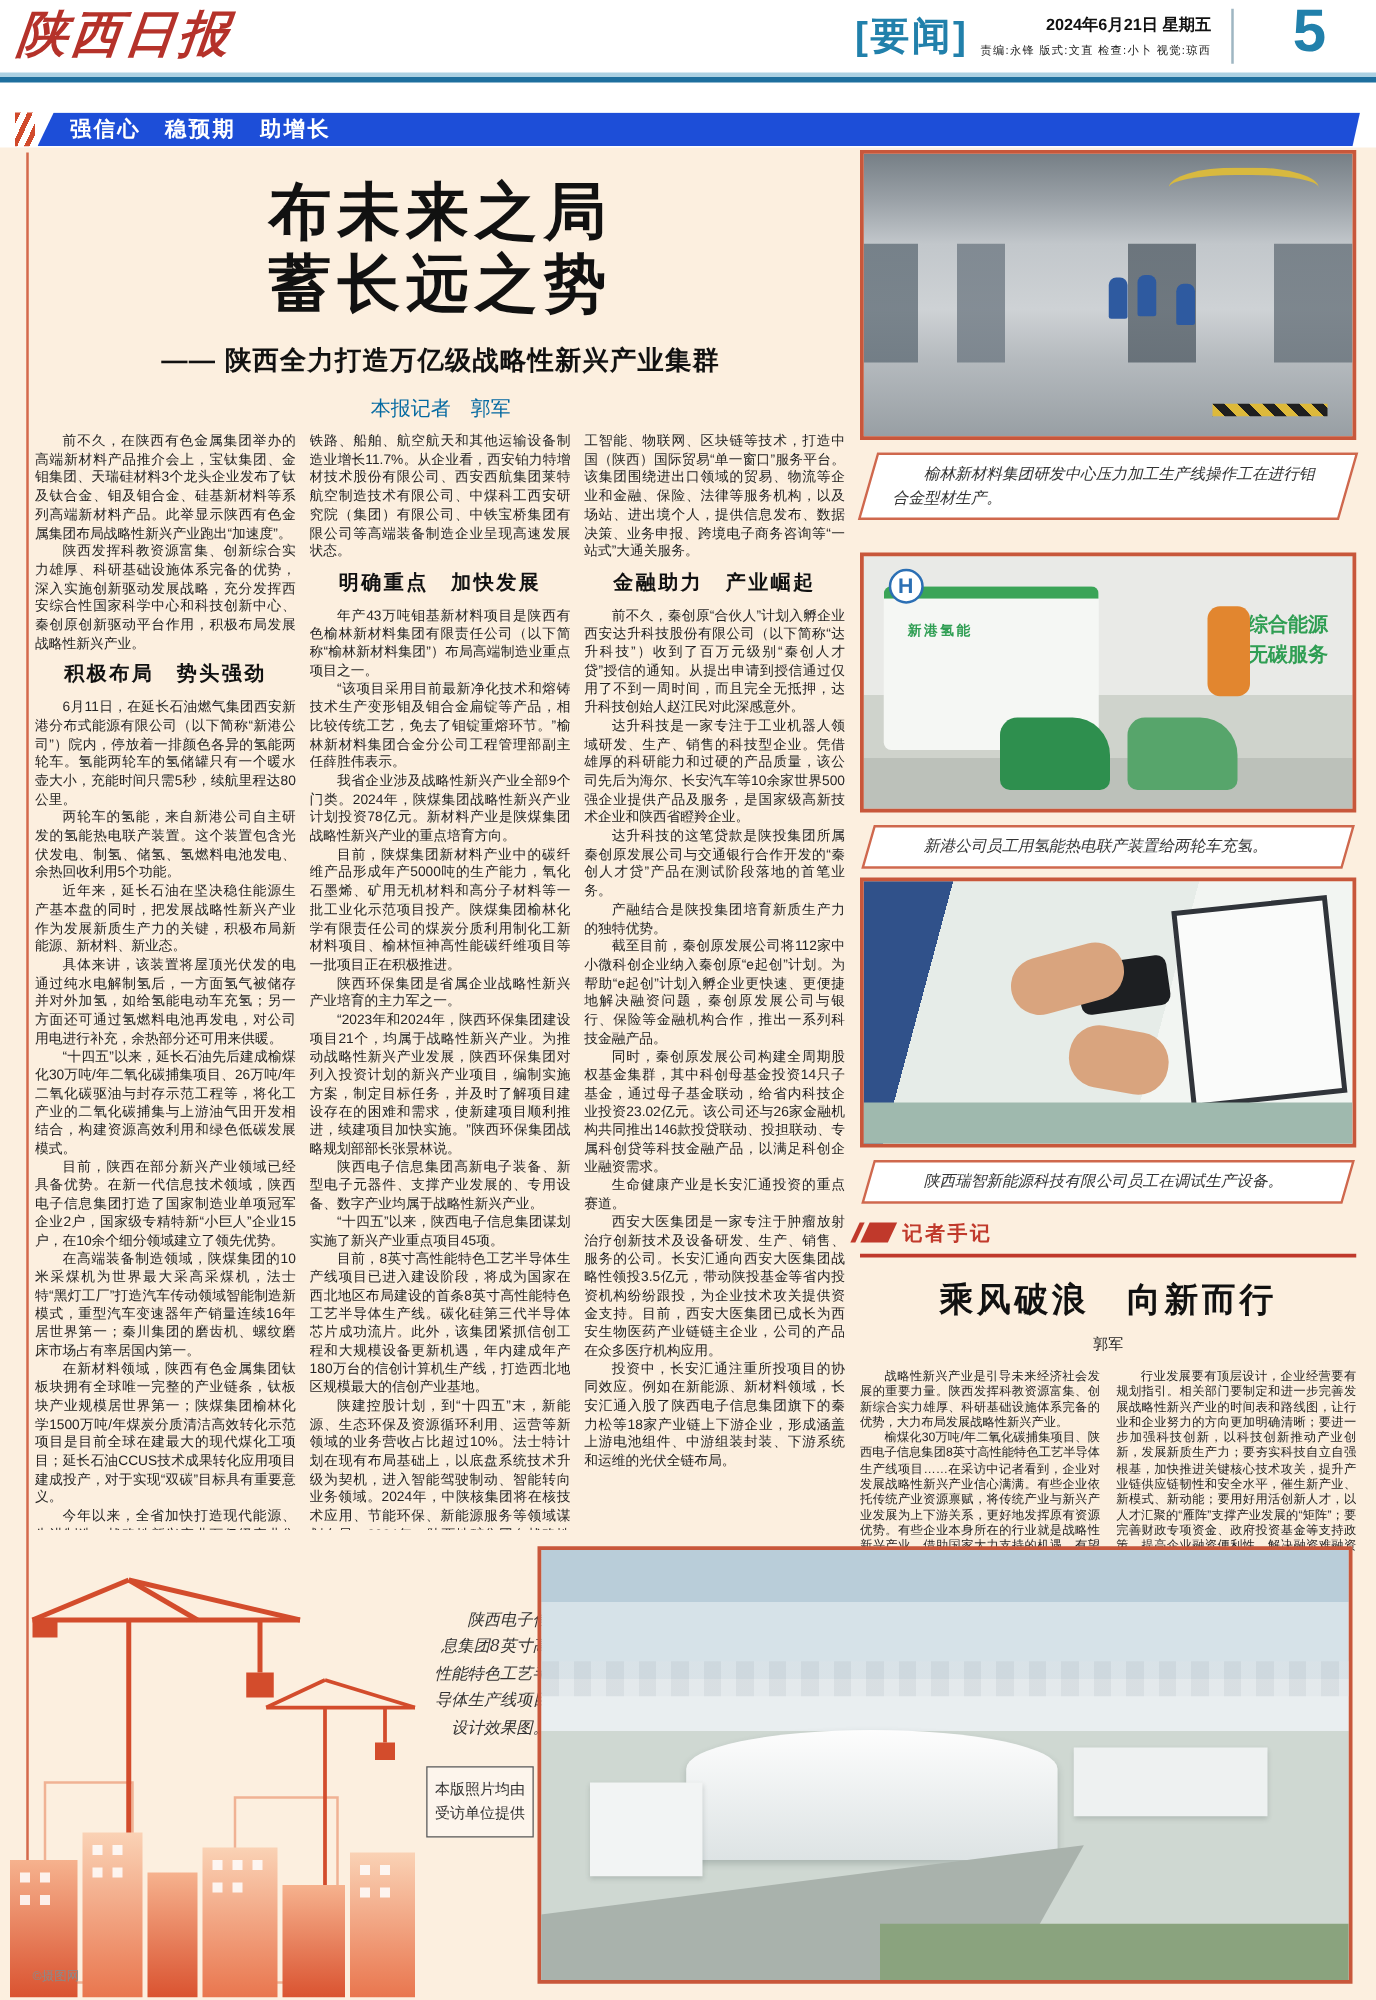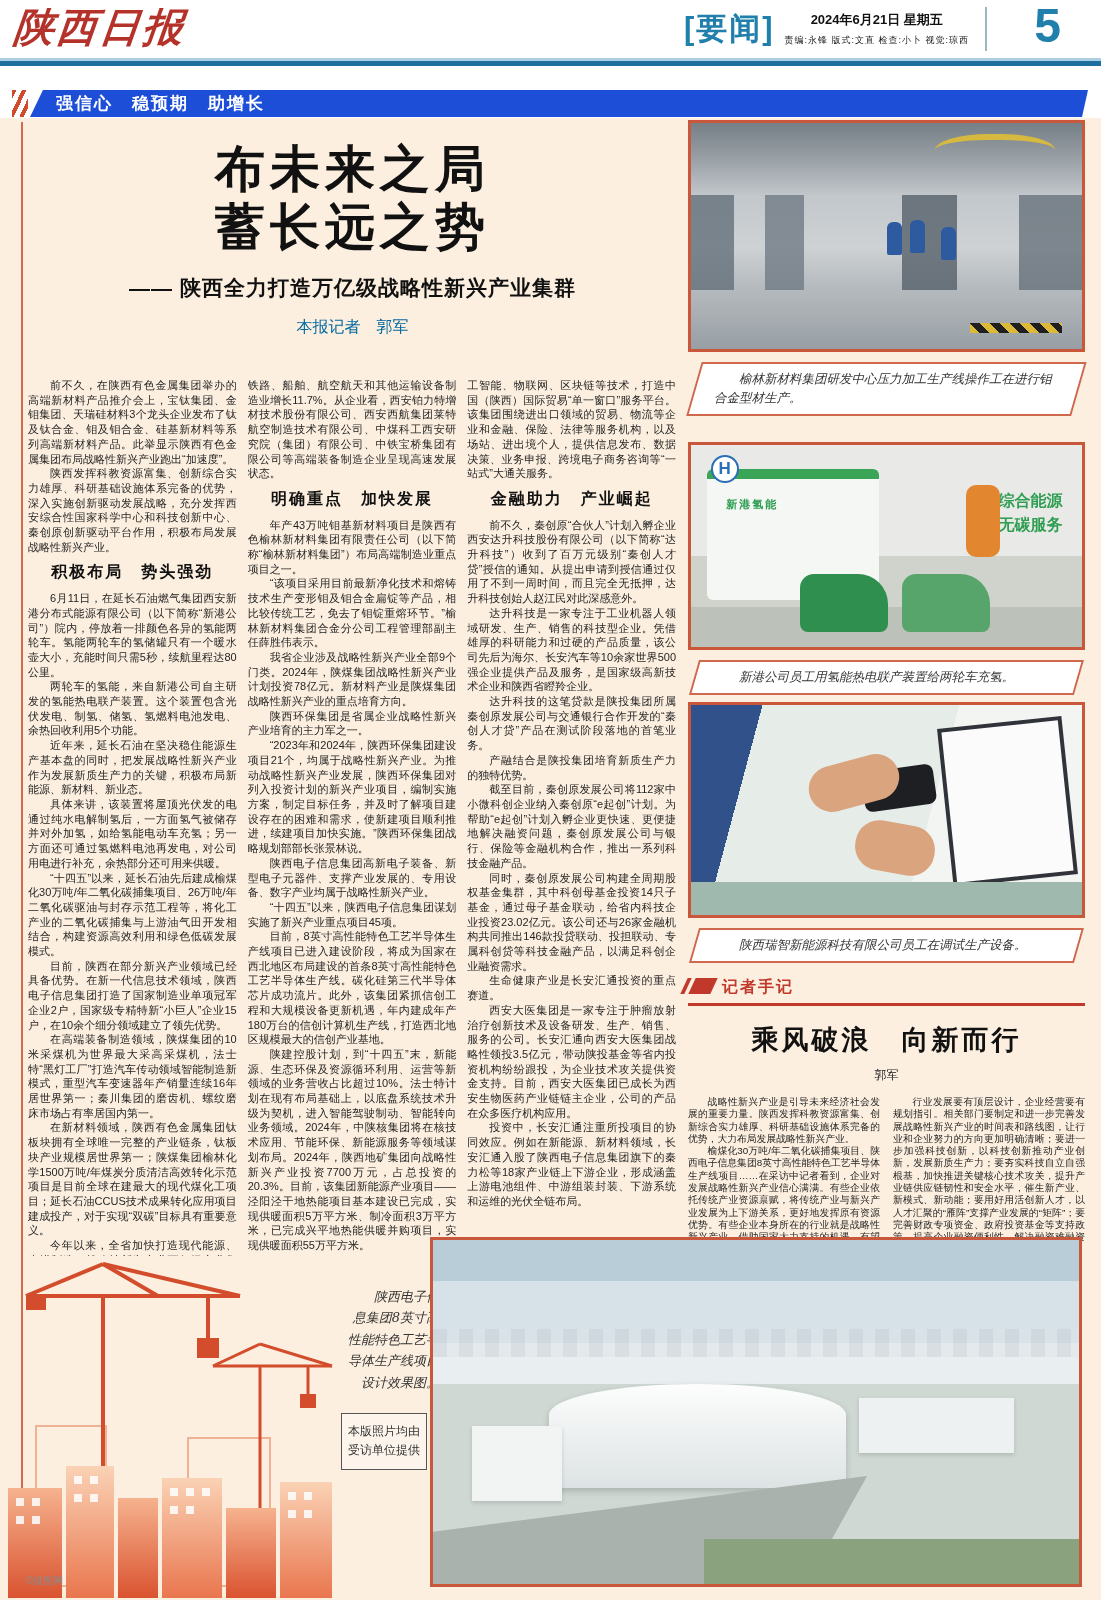--- a/index.html
+++ b/index.html
@@ -3,21 +3,21 @@
 <meta charset="utf-8">
 <style>
   html,body{margin:0;padding:0;background:#e8e8e8;}
   .page{position:relative;width:1101px;height:1600px;margin:0 auto;background:#ffffff;overflow:hidden;
         font-family:"Liberation Sans",sans-serif;}
   
   .masthead{position:absolute;top:0;left:0;right:0;height:58px;background:#fff;}
   .logo{position:absolute;left:14px;top:0px;font-family:"DejaVu Serif",serif;font-style:italic;
         font-weight:bold;font-size:40px;color:#b5322a;letter-spacing:3px;transform:skewX(-6deg);}
   .section-label{position:absolute;left:684px;top:8px;font-size:31px;font-weight:bold;color:#2180ab;letter-spacing:2px;}
-  .dateblock{position:absolute;right:132px;top:11px;text-align:center;}
+  .dateblock{position:absolute;right:132px;top:11px;text-align:right;}
   .date{font-size:13px;font-weight:bold;color:#111;}
   .credits{font-size:9px;color:#222;margin-top:5px;letter-spacing:1px;}
   .pagediv{position:absolute;right:114px;top:7px;width:2px;height:44px;background:#9fb6c2;}
   .pageno{position:absolute;right:40px;top:-2px;font-size:48px;font-weight:bold;color:#2180ab;}
   .bluebar{position:absolute;top:58px;left:0;right:0;height:8px;
            background:linear-gradient(to bottom,#abd0e2 0 42%,#1e6f9e 42% 100%);}
   
   .banner{position:absolute;top:90px;left:30px;right:13px;height:27px;background:#1d4ed8;color:#fff;
           font-size:17px;font-weight:bold;letter-spacing:2px;line-height:27px;padding-left:26px;
           clip-path:polygon(13px 0,100% 0,calc(100% - 6px) 100%,0 100%);box-sizing:border-box;}
@@ -25,21 +25,21 @@
           background:repeating-linear-gradient(115deg,#d14a2c 0 4px,rgba(0,0,0,0) 4px 9px);}
   
   .content{position:absolute;top:118px;left:0;right:0;bottom:0;background:#fcefdf;}
   .leftline{position:absolute;left:21px;top:4px;width:2px;height:1452px;background:#d46a4c;}
   
   .article-head{position:absolute;left:30px;top:22px;width:645px;text-align:center;color:#111;}
   .article-head h1{margin:0;font-size:50px;line-height:1.16;font-weight:900;letter-spacing:5px;}
   .article-head h2{margin:18px 0 0 0;font-size:21px;font-weight:bold;letter-spacing:1px;}
   .article-head .byline{margin-top:15px;font-size:16px;color:#0369a1;}
   
-  .cols{position:absolute;left:28px;top:228px;width:648px;height:878px;display:flex;gap:11px;overflow:hidden;margin-top:32px;}
+  .cols{position:absolute;left:28px;top:228px;width:648px;height:878px;display:flex;gap:11px;overflow:hidden;}
   .col{flex:1;font-size:11px;line-height:14.7px;color:#252525;text-align:justify;overflow:hidden;}
   .col .para{margin:0;text-indent:2em;}
   .col .para.noindent{text-indent:0;}
   .col .subhead{font-weight:bold;font-size:16px;text-align:center;margin:11px 0;letter-spacing:2px;color:#111;}
   
   .rail{position:absolute;left:688px;top:2px;width:397px;}
   .photo{position:relative;box-sizing:border-box;width:100%;border:3px solid #c8573b;overflow:hidden;}
   .photo1{height:232px;background:linear-gradient(to bottom,#767f86 0,#99a0a6 16%,#c2c7cb 32%,#ced2d5 55%,#b6bbbf 72%,#989fa4 100%);}
   .machines{position:absolute;left:0;top:32%;width:100%;height:42%;
      background:linear-gradient(90deg,#5d6a74 0 11%,rgba(0,0,0,0) 11% 19%,#6b7680 19% 29%,rgba(0,0,0,0) 29% 54%,#4f5a63 54% 68%,rgba(0,0,0,0) 68% 84%,#626d76 84%);opacity:.75;}
@@ -140,20 +140,21 @@
           <p class="para">在高端装备制造领域，陕煤集团的10米采煤机为世界最大采高采煤机，法士特“黑灯工厂”打造汽车传动领域智能制造新模式，重型汽车变速器年产销量连续16年居世界第一；秦川集团的磨齿机、螺纹磨床市场占有率居国内第一。</p>
           <p class="para">在新材料领域，陕西有色金属集团钛板块拥有全球唯一完整的产业链条，钛板块产业规模居世界第一；陕煤集团榆林化学1500万吨/年煤炭分质清洁高效转化示范项目是目前全球在建最大的现代煤化工项目；延长石油CCUS技术成果转化应用项目建成投产，对于实现“双碳”目标具有重要意义。</p>
           <p class="para">今年以来，全省加快打造现代能源、先进制造、战略性新兴产业万亿级产业集群，一季度全省战略性新兴产业呈现加快发展态势。</p>
         </div>
       <div class="col">
           <p class="para noindent">铁路、船舶、航空航天和其他运输设备制造业增长11.7%。从企业看，西安铂力特增材技术股份有限公司、西安西航集团莱特航空制造技术有限公司、中煤科工西安研究院（集团）有限公司、中铁宝桥集团有限公司等高端装备制造企业呈现高速发展状态。</p>
           <div class="subhead">明确重点　加快发展</div>
           <p class="para">年产43万吨钼基新材料项目是陕西有色榆林新材料集团有限责任公司（以下简称“榆林新材料集团”）布局高端制造业重点项目之一。</p>
           <p class="para">“该项目采用目前最新净化技术和熔铸技术生产变形钼及钼合金扁锭等产品，相比较传统工艺，免去了钼锭重熔环节。”榆林新材料集团合金分公司工程管理部副主任薛胜伟表示。</p>
           <p class="para">我省企业涉及战略性新兴产业全部9个门类。2024年，陕煤集团战略性新兴产业计划投资78亿元。新材料产业是陕煤集团战略性新兴产业的重点培育方向。</p>
+          <p class="para">目前，陕煤集团新材料产业中的碳纤维产品形成年产5000吨的生产能力，氧化石墨烯、矿用无机材料和高分子材料等一批工业化示范项目投产。陕煤集团榆林化学有限责任公司的煤炭分质利用制化工新材料项目、榆林恒神高性能碳纤维项目等一批项目正在积极推进。</p>
           <p class="para">陕西环保集团是省属企业战略性新兴产业培育的主力军之一。</p>
           <p class="para">“2023年和2024年，陕西环保集团建设项目21个，均属于战略性新兴产业。为推动战略性新兴产业发展，陕西环保集团对列入投资计划的新兴产业项目，编制实施方案，制定目标任务，并及时了解项目建设存在的困难和需求，使新建项目顺利推进，续建项目加快实施。”陕西环保集团战略规划部部长张景林说。</p>
           <p class="para">陕西电子信息集团高新电子装备、新型电子元器件、支撑产业发展的、专用设备、数字产业均属于战略性新兴产业。</p>
           <p class="para">“十四五”以来，陕西电子信息集团谋划实施了新兴产业重点项目45项。</p>
           <p class="para">目前，8英寸高性能特色工艺半导体生产线项目已进入建设阶段，将成为国家在西北地区布局建设的首条8英寸高性能特色工艺半导体生产线。碳化硅第三代半导体芯片成功流片。此外，该集团紧抓信创工程和大规模设备更新机遇，年内建成年产180万台的信创计算机生产线，打造西北地区规模最大的信创产业基地。</p>
           <p class="para">陕建控股计划，到“十四五”末，新能源、生态环保及资源循环利用、运营等新领域的业务营收占比超过10%。法士特计划在现有布局基础上，以底盘系统技术升级为契机，进入智能驾驶制动、智能转向业务领域。2024年，中陕核集团将在核技术应用、节能环保、新能源服务等领域谋划布局。2024年，陕西地矿集团向战略性新兴产业投资7700万元，占总投资的20.3%。目前，该集团新能源产业项目——泾阳泾干地热能项目基本建设已完成，实现供暖面积5万平方米、制冷面积3万平方米，已完成兴平地热能供暖并购项目，实现供暖面积55万平方米。</p>
         </div>
       <div class="col">
           <p class="para noindent">工智能、物联网、区块链等技术，打造中国（陕西）国际贸易“单一窗口”服务平台。该集团围绕进出口领域的贸易、物流等企业和金融、保险、法律等服务机构，以及场站、进出境个人，提供信息发布、数据决策、业务申报、跨境电子商务咨询等“一站式”大通关服务。</p>
           <div class="subhead">金融助力　产业崛起</div>

